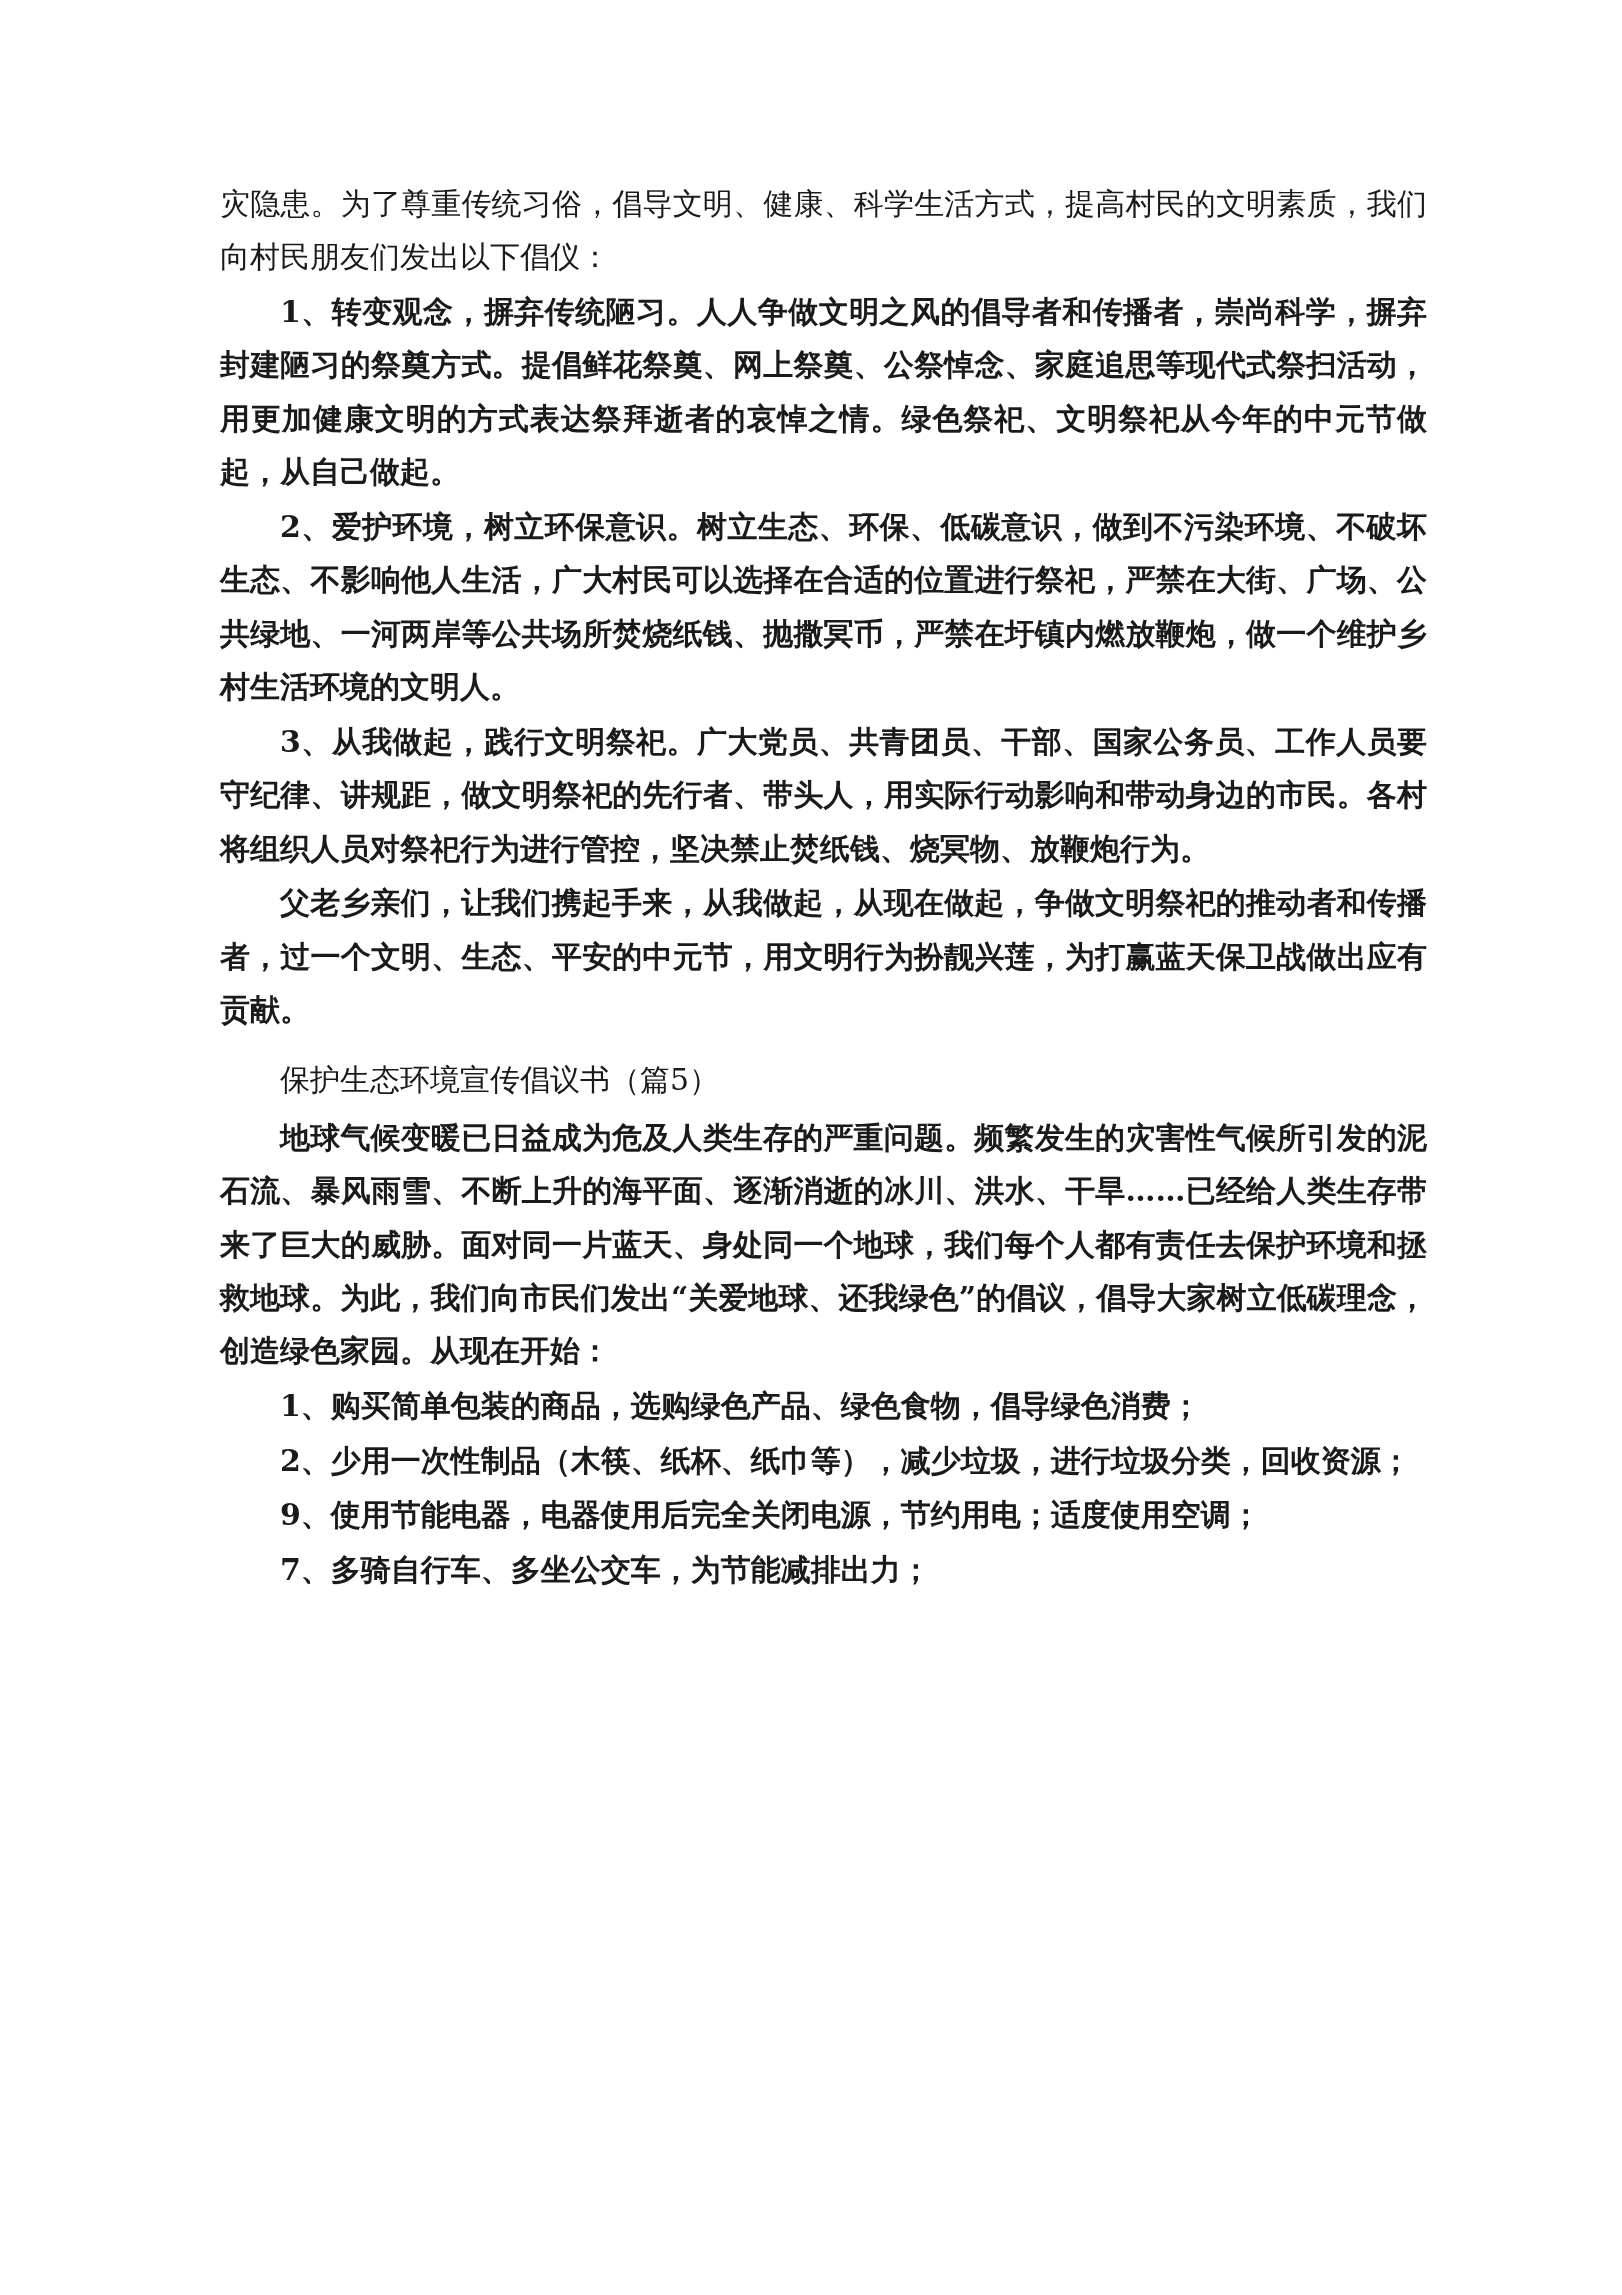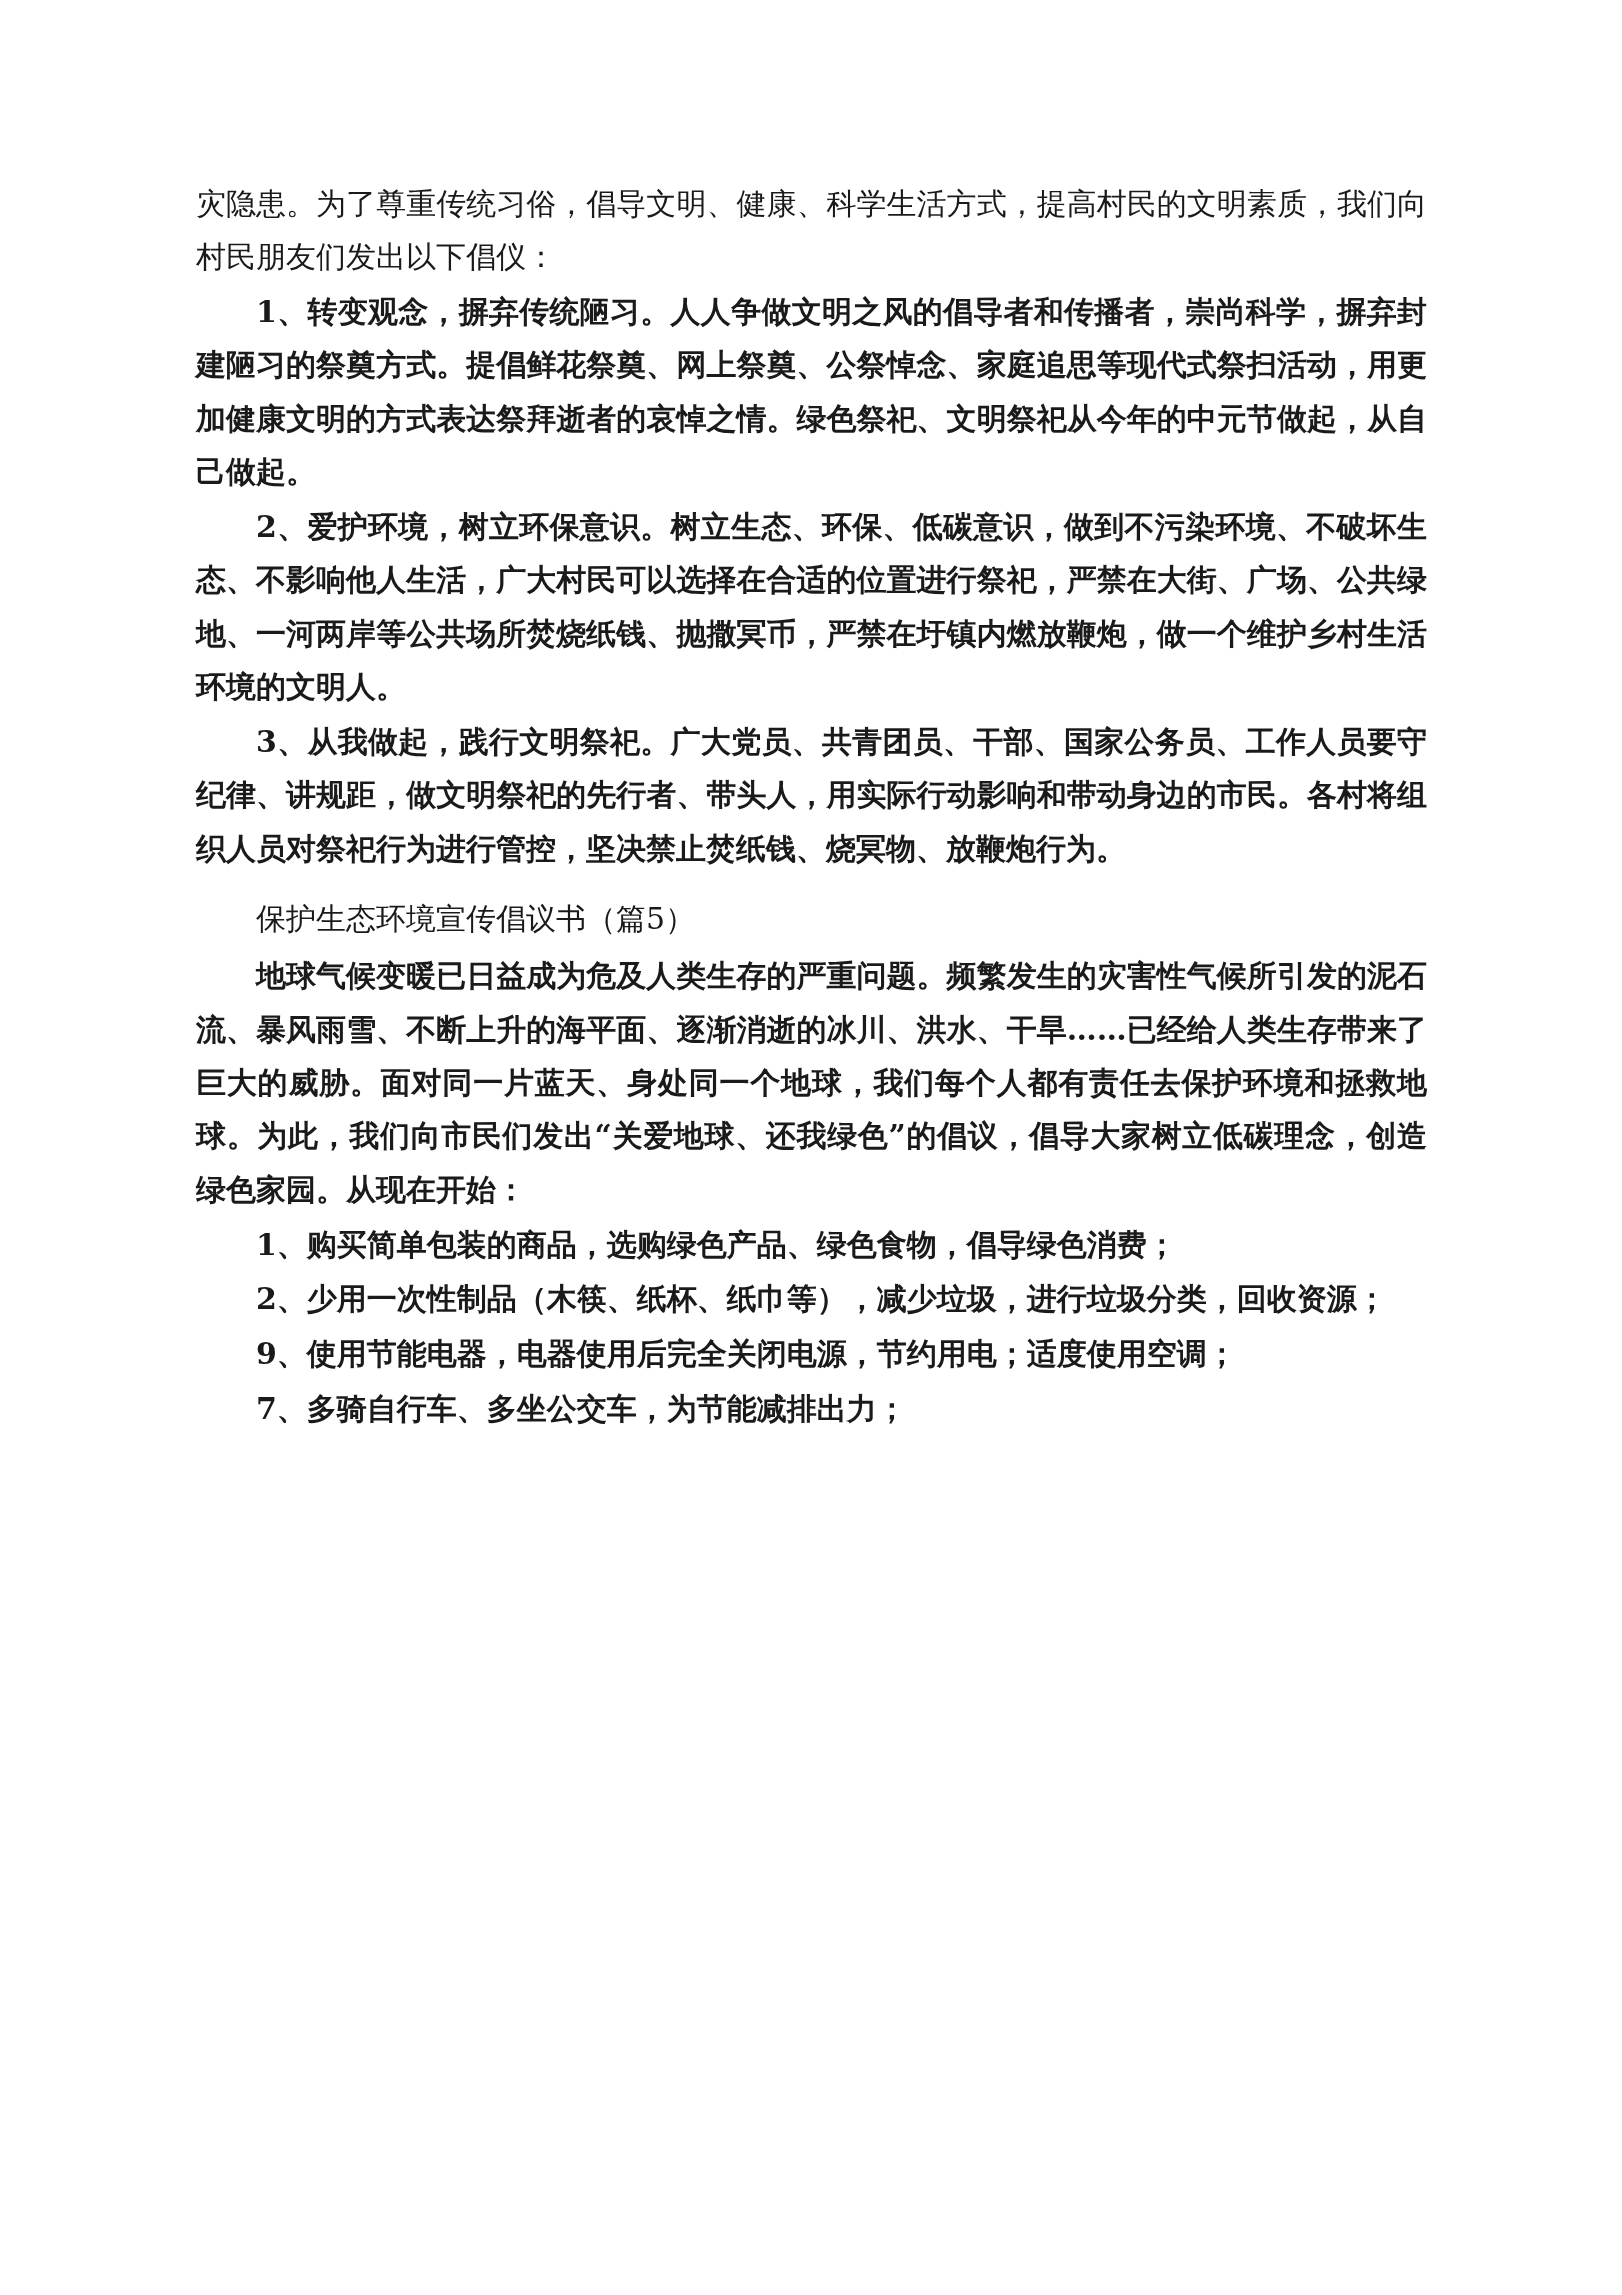--- a/index.html
+++ b/index.html
@@ -15,20 +15,21 @@
     box-sizing: border-box;
     padding: 177px 196px 131px 196px;
     font-family: "DejaVu Serif", "Liberation Serif", serif;
     color: #1a1a1a;
   }
   .doc-body {
     font-size: 30px;
     line-height: 1.78;
     text-align: justify;
     text-justify: inter-ideograph;
+    margin-left: 24px;
   }
   p {
     margin: 0 0 1.3px 0;
   }
   p.indent {
     text-indent: 2em;
     font-weight: bold;
   }
   p.noindent {
     text-indent: 0;
@@ -46,20 +47,21 @@
 </head>
 <body>
 
 <div class="page">
   <div class="doc-body">
 
     <p class="noindent">灾隐患。为了尊重传统习俗，倡导文明、健康、科学生活方式，提高村民的文明素质，我们向村民朋友们发出以下倡仪：</p>
     <p class="indent">1、转变观念，摒弃传统陋习。人人争做文明之风的倡导者和传播者，崇尚科学，摒弃封建陋习的祭奠方式。提倡鲜花祭奠、网上祭奠、公祭悼念、家庭追思等现代式祭扫活动，用更加健康文明的方式表达祭拜逝者的哀悼之情。绿色祭祀、文明祭祀从今年的中元节做起，从自己做起。</p>
     <p class="indent">2、爱护环境，树立环保意识。树立生态、环保、低碳意识，做到不污染环境、不破坏生态、不影响他人生活，广大村民可以选择在合适的位置进行祭祀，严禁在大街、广场、公共绿地、一河两岸等公共场所焚烧纸钱、抛撒冥币，严禁在圩镇内燃放鞭炮，做一个维护乡村生活环境的文明人。</p>
     <p class="indent">3、从我做起，践行文明祭祀。广大党员、共青团员、干部、国家公务员、工作人员要守纪律、讲规距，做文明祭祀的先行者、带头人，用实际行动影响和带动身边的市民。各村将组织人员对祭祀行为进行管控，坚决禁止焚纸钱、烧冥物、放鞭炮行为。</p>
+    <p class="indent">父老乡亲们，让我们携起手来，从我做起，从现在做起，争做文明祭祀的推动者和传播者，过一个文明、生态、平安的中元节，用文明行为扮靓兴莲，为打赢蓝天保卫战做出应有贡献。</p>
 
     <p class="heading-line">保护生态环境宣传倡议书（篇5）</p>
 
     <p class="indent">地球气候变暖已日益成为危及人类生存的严重问题。频繁发生的灾害性气候所引发的泥石流、暴风雨雪、不断上升的海平面、逐渐消逝的冰川、洪水、干旱……已经给人类生存带来了巨大的威胁。面对同一片蓝天、身处同一个地球，我们每个人都有责任去保护环境和拯救地球。为此，我们向市民们发出“关爱地球、还我绿色”的倡议，倡导大家树立低碳理念，创造绿色家园。从现在开始：</p>
     <p class="indent">1、购买简单包装的商品，选购绿色产品、绿色食物，倡导绿色消费；</p>
     <p class="indent">2、少用一次性制品（木筷、纸杯、纸巾等），减少垃圾，进行垃圾分类，回收资源；</p>
     <p class="indent">9、使用节能电器，电器使用后完全关闭电源，节约用电；适度使用空调；</p>
     <p class="indent">7、多骑自行车、多坐公交车，为节能减排出力；</p>
 
   </div>

